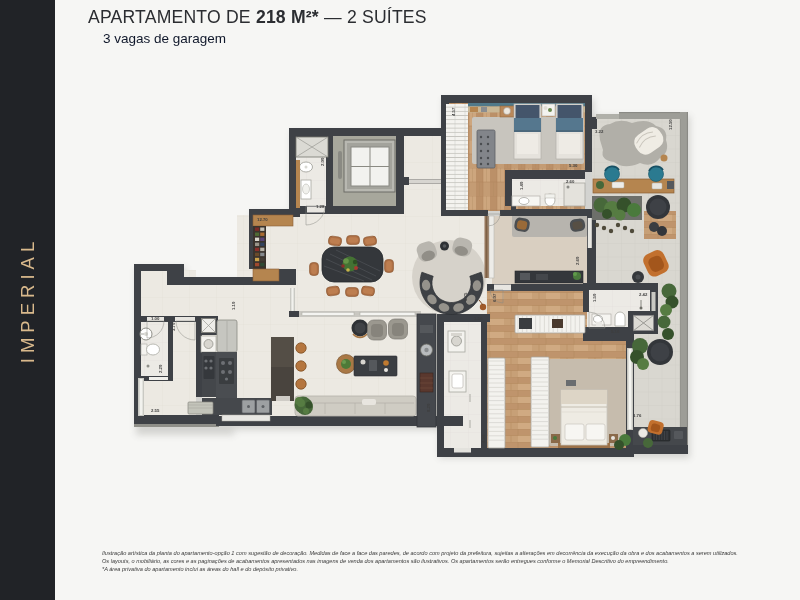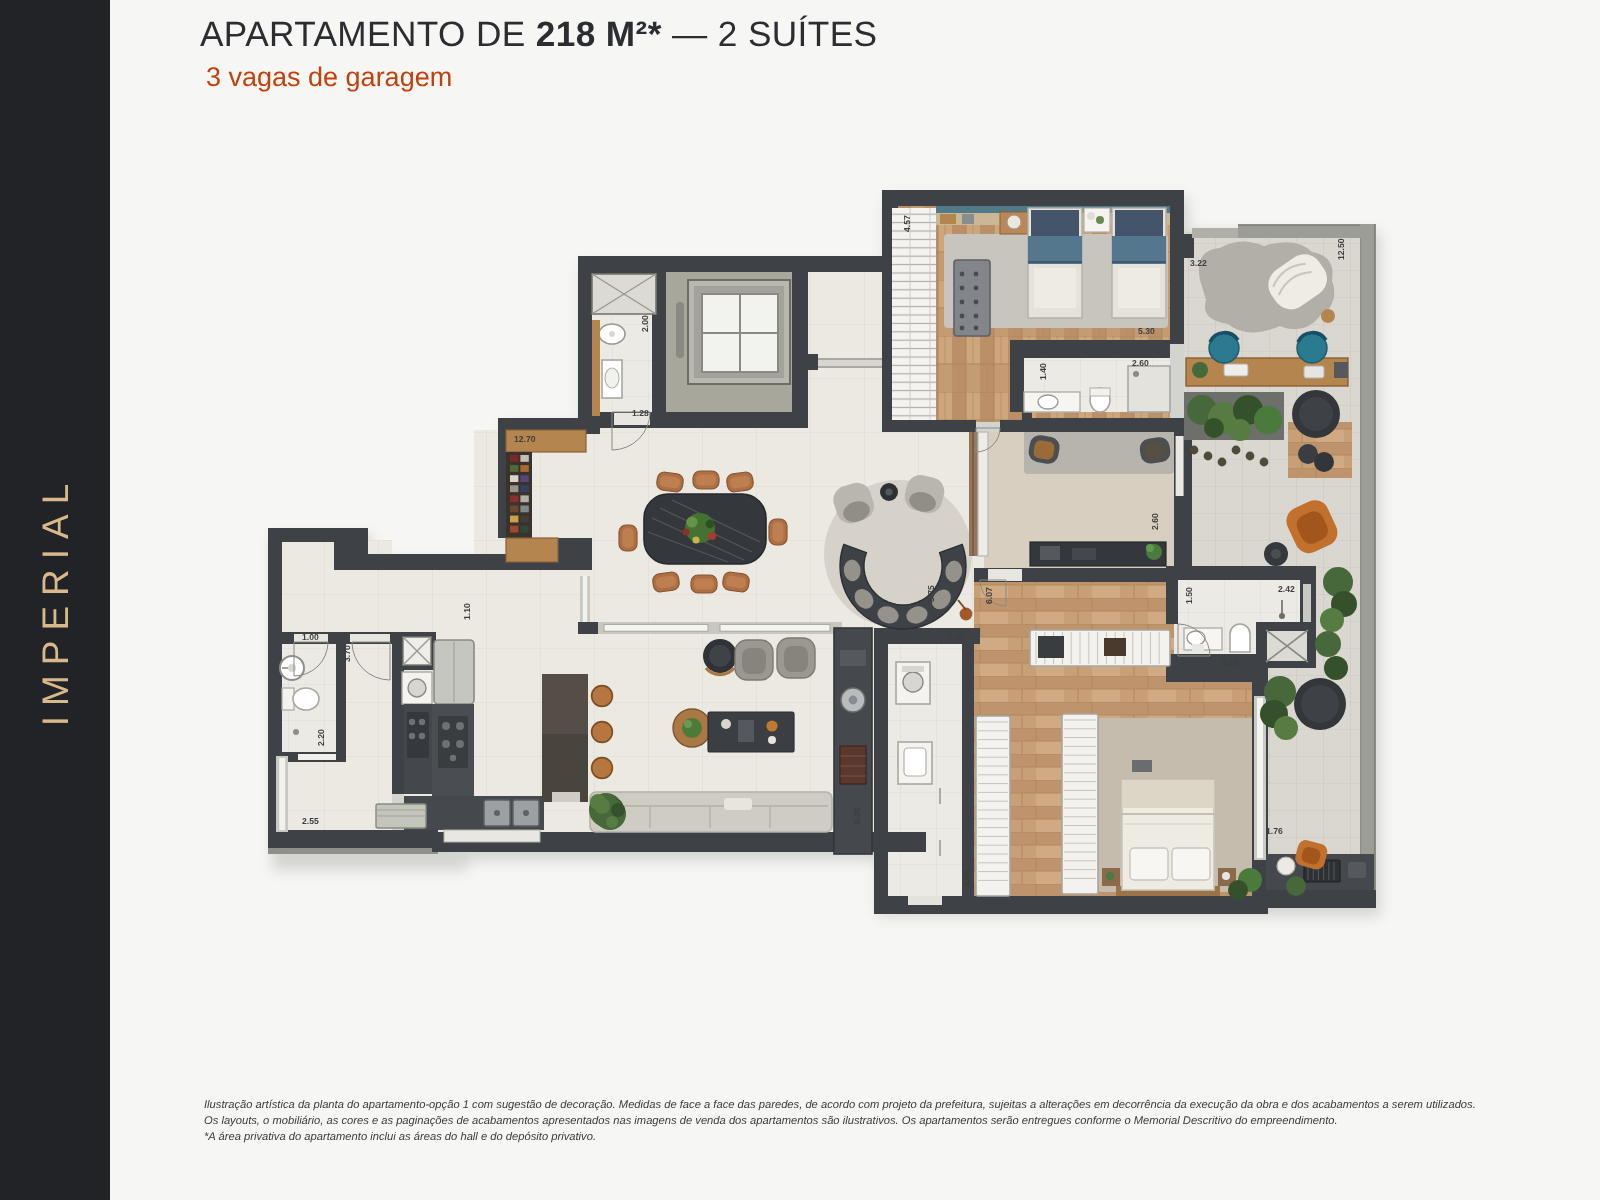--- a/index.html
+++ b/index.html
@@ -1,20 +1,20 @@
 <!DOCTYPE html>
 <html><head><meta charset="utf-8">
 <style>
 html,body{margin:0;padding:0;}
 body{width:800px;height:600px;background:#f6f6f4;font-family:"Liberation Sans",sans-serif;overflow:hidden;position:relative;}
 #sidebar{position:absolute;left:0;top:0;width:55px;height:600px;background:#212327;}
 #sidebar span{position:absolute;left:50%;top:300px;transform:translate(-50%,-50%) rotate(-90deg);transform-origin:center;color:#d9b98c;font-size:18.5px;letter-spacing:5px;white-space:nowrap;}
-#title{position:absolute;left:100px;top:7px;font-size:17.6px;color:#2b2d31;letter-spacing:0.2px;}
+#title{position:absolute;left:88px;top:7px;font-size:17.6px;color:#2b2d31;letter-spacing:0.2px;}
 #title b{font-weight:bold;}
-#sub{position:absolute;left:103px;top:31px;font-size:13.5px;color:#c2410c;}
+#sub{position:absolute;left:103px;top:31px;font-size:13.5px;color:#0f172a;}
 #disc{position:absolute;left:102px;top:549px;font-size:5.6px;font-style:italic;color:#3a3a3a;line-height:8px;width:640px;}
 svg{position:absolute;left:0;top:0;}
 </style></head>
 <body>
 
 <div id="sidebar">
     <span>IMPERIAL</span>
   </div>
 
 <div id="title">APARTAMENTO DE <b>218 M²*</b> — 2 SUÍTES</div>

